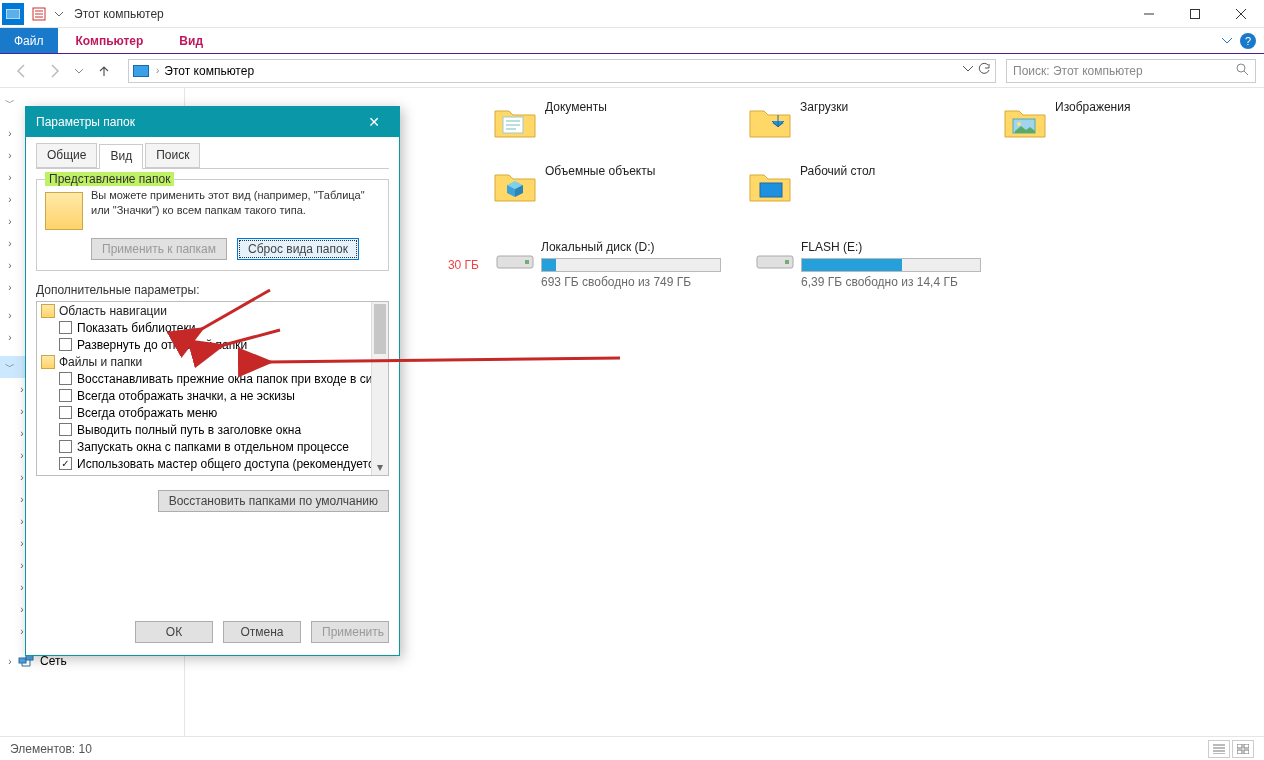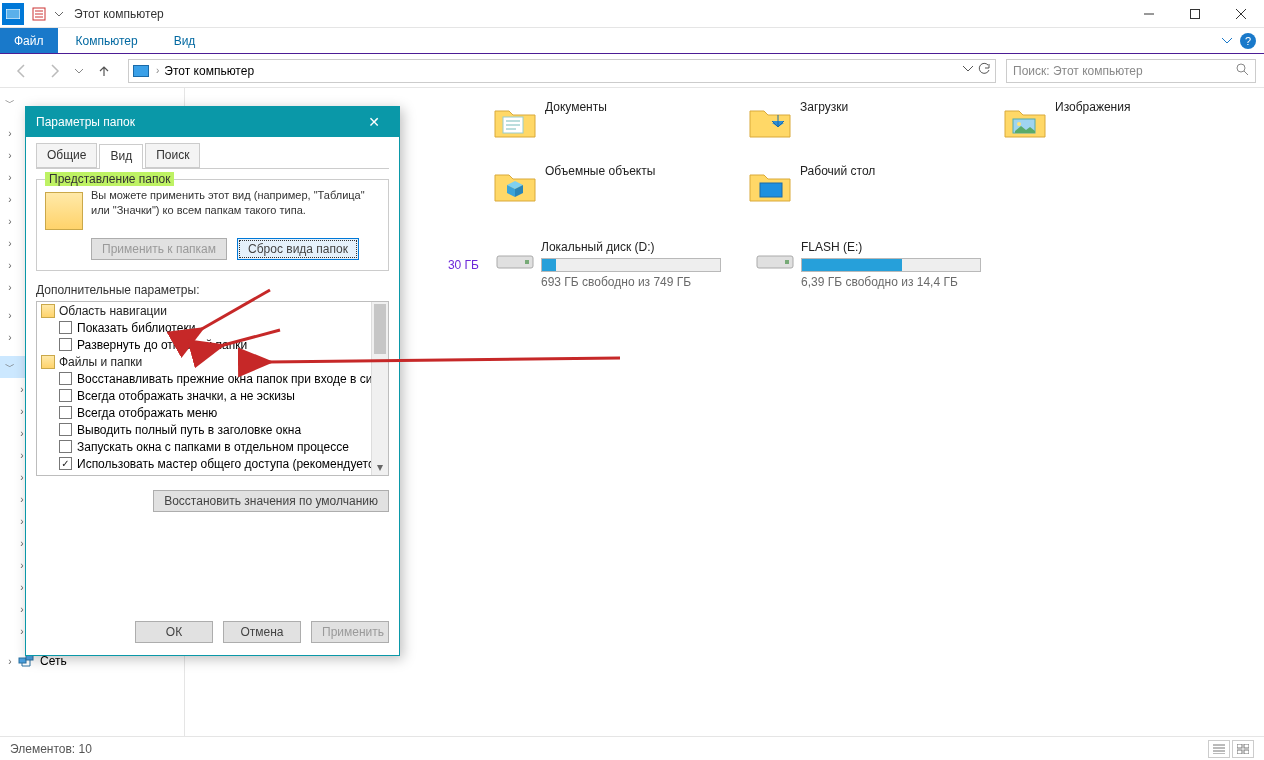--- a/index.html
+++ b/index.html
@@ -10,21 +10,21 @@
   .titlebar-left { display: flex; align-items: center; padding-left: 2px; gap: 2px; }
   .titlebar-icon { width: 22px; height: 22px; background: #0078d7; display: inline-flex; align-items: center; justify-content: center; margin-right: 2px; }
   .qat-btn { width: 22px; height: 22px; display:inline-flex; align-items:center; justify-content:center; border:1px solid transparent;}
   .titlebar-title { margin-left: 6px; color: #333; }
   .titlebar-controls { margin-left: auto; display: flex; }
   .win-btn { width: 46px; height: 28px; display:flex; align-items:center; justify-content:center; color:#555; }
 
   
   .ribbon { height: 26px; display: flex; align-items: stretch; border-bottom: 1px solid #4c1d95; font-size: 12px; }
   .ribbon .file-tab { background:#1979ca; color:#fff; padding: 4px 14px; display:flex; align-items:center; }
-  .ribbon .tab { padding: 4px 18px; display:flex; align-items:center; color:#0369a1; }
+  .ribbon .tab { padding: 4px 18px; display:flex; align-items:center; color:#be185d;font-weight:bold; }
   .ribbon .right { margin-left:auto; display:flex; align-items:center; padding-right:8px; gap:8px;}
   .help-circle { width:16px; height:16px; border-radius:50%; background:#1979ca; color:#fff; display:flex; align-items:center; justify-content:center; font-size:11px;}
 
   
   .navbar { height: 34px; display:flex; align-items:center; gap:4px; padding: 0 8px; border-bottom:1px solid #e5e5e5;}
   .nav-btn { width:28px; height:28px; display:flex; align-items:center; justify-content:center; color:#999; }
   .addressbar { flex:1; height:24px; border:1px solid #ccc; display:flex; align-items:center; padding:0 4px; margin: 0 6px;}
   .addressbar .pc-icon { width:16px; height:12px; background:#3aa0e8; border:1px solid #1a6aa8; margin-right:4px;}
   .addressbar .crumb { padding:0 2px; }
   .addressbar .sep { color:#888; padding:0 3px; font-size:10px;}
@@ -337,21 +337,21 @@
             <svg width="44" height="38">
               <path d="M2 8 h14 l4 4 h22 v22 h-40 z" fill="#ffd867" stroke="#d9a93a"></path>
               <rect x="12" y="16" width="22" height="14" fill="#1e90e0" stroke="#1a6aa8"></rect>
             </svg>
           </span>
         <span class="folder-label">Рабочий стол</span>
       </div>
     </div>
 
     <div class="drives-row" style="margin-left:220px;">
-      <div style="width:60px; padding-top:22px; text-align:right; color:#6d28d9;">30 ГБ</div>
+      <div style="width:60px; padding-top:22px; text-align:right; color:#ef4444;">30 ГБ</div>
 
       <div class="drive-item">
         <span class="drive-icon">
             <svg width="40" height="30">
               <rect x="2" y="10" width="36" height="12" rx="2" fill="#e0e0e0" stroke="#aaa"></rect>
               <rect x="30" y="14" width="4" height="4" fill="#7a7"></rect>
             </svg>
           </span>
         <div class="drive-info">
           <div class="drive-name">Локальный диск (D:)</div>
@@ -468,21 +468,21 @@
           <span>Использовать мастер общего доступа (рекомендуетс</span>
         </div>
       <div class="scroll">
         <div class="arrow-up">▴</div>
         <div class="thumb"></div>
         <div class="arrow-down">▾</div>
       </div>
     </div>
 
     <div class="restore-row">
-      <button class="dlg-btn">Восстановить значения по умолчанию</button>
+      <button class="dlg-btn">Восстановить папками по умолчанию</button>
     </div>
 
     <div class="dlg-footer">
       <button class="dlg-btn">ОК</button>
       <button class="dlg-btn">Отмена</button>
       <button class="dlg-btn apply">Применить</button>
     </div>
   </div>
 </div>
 

